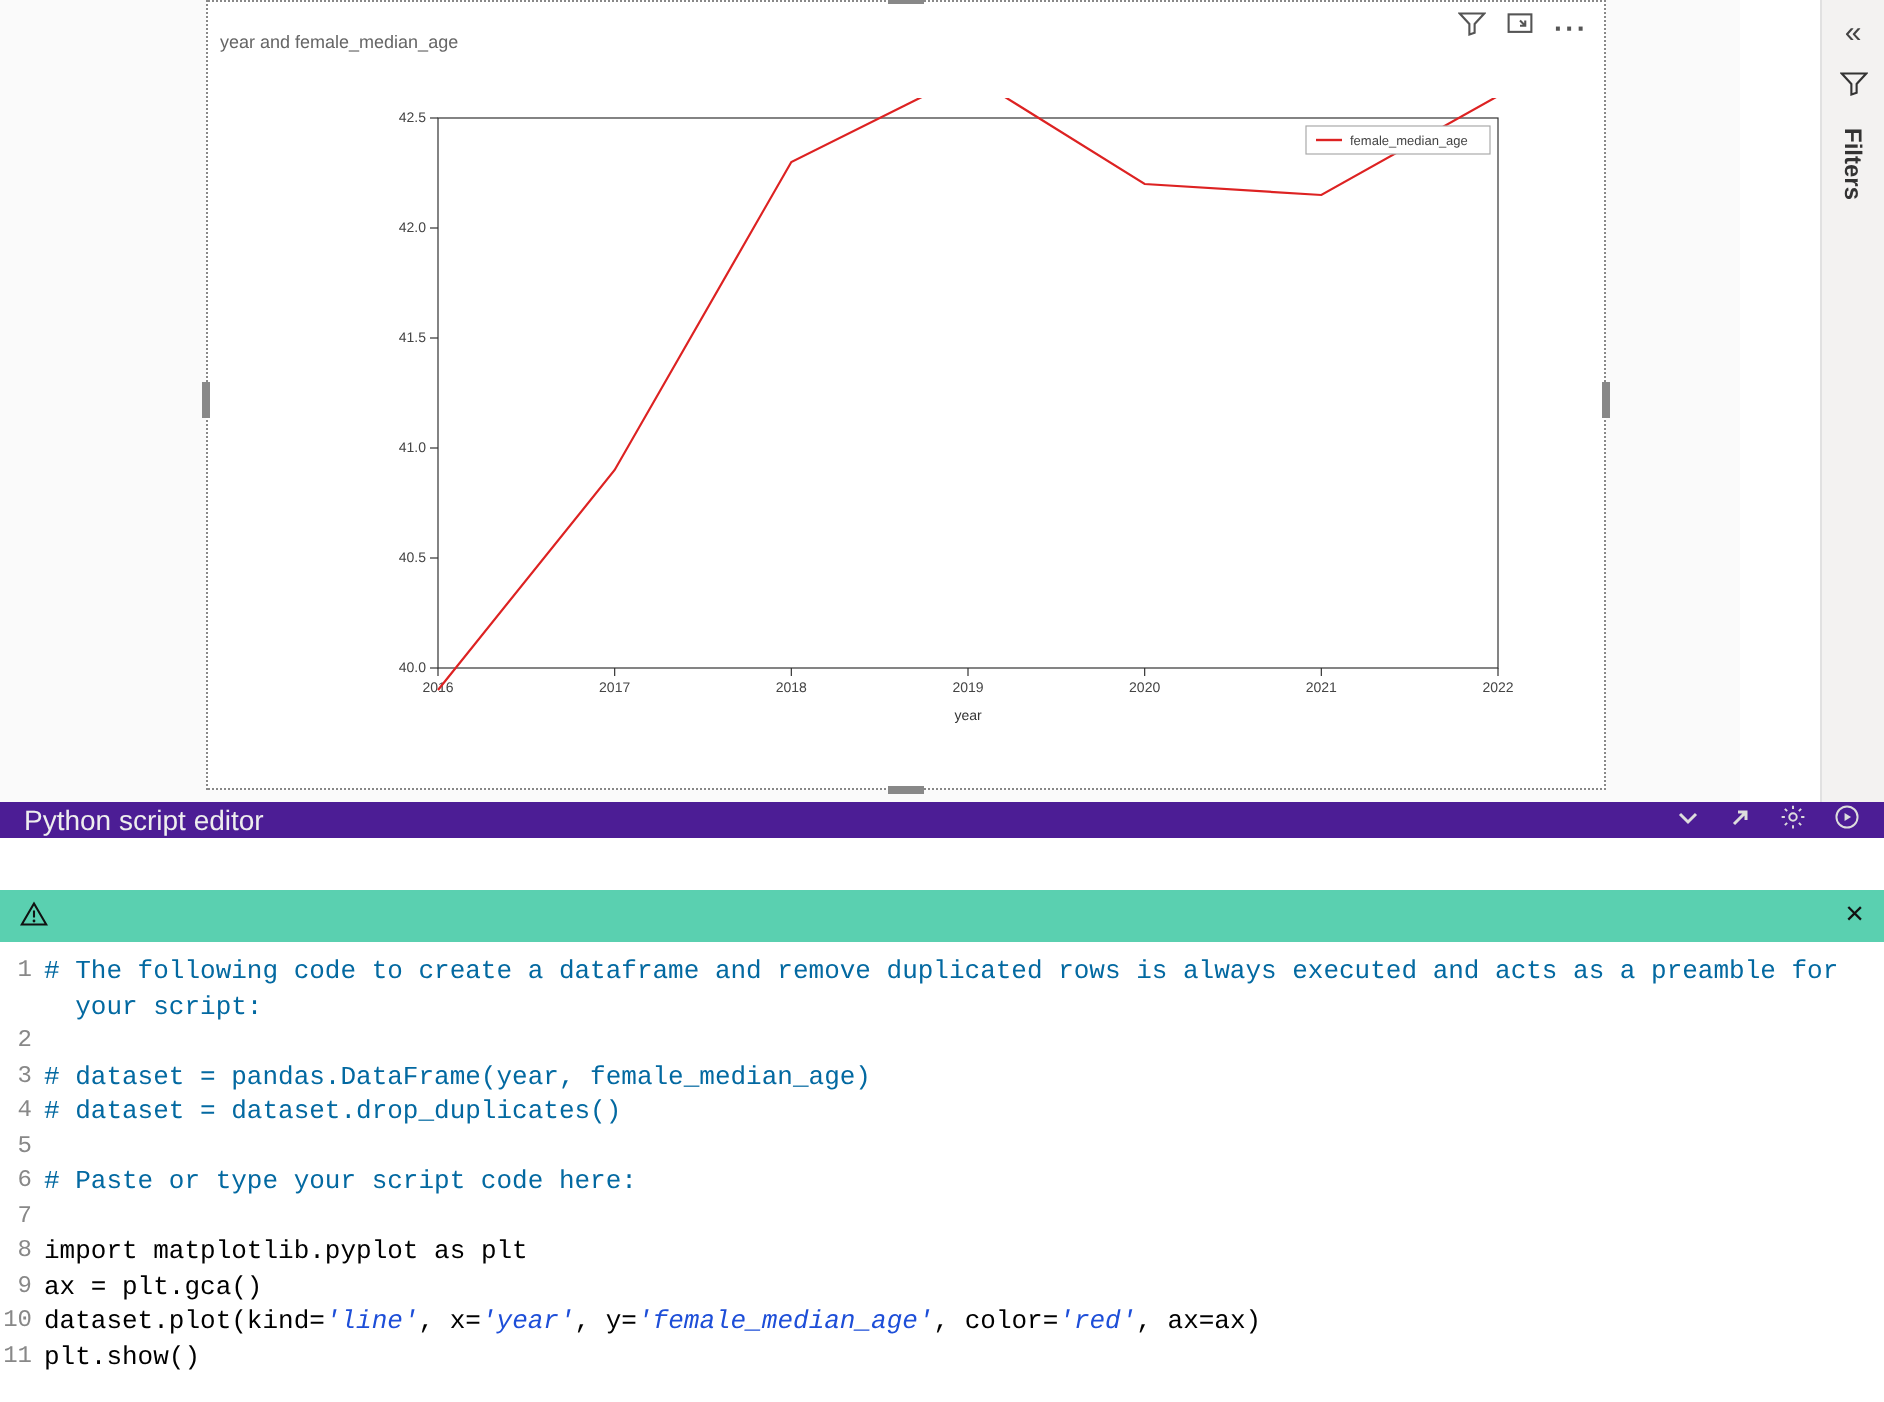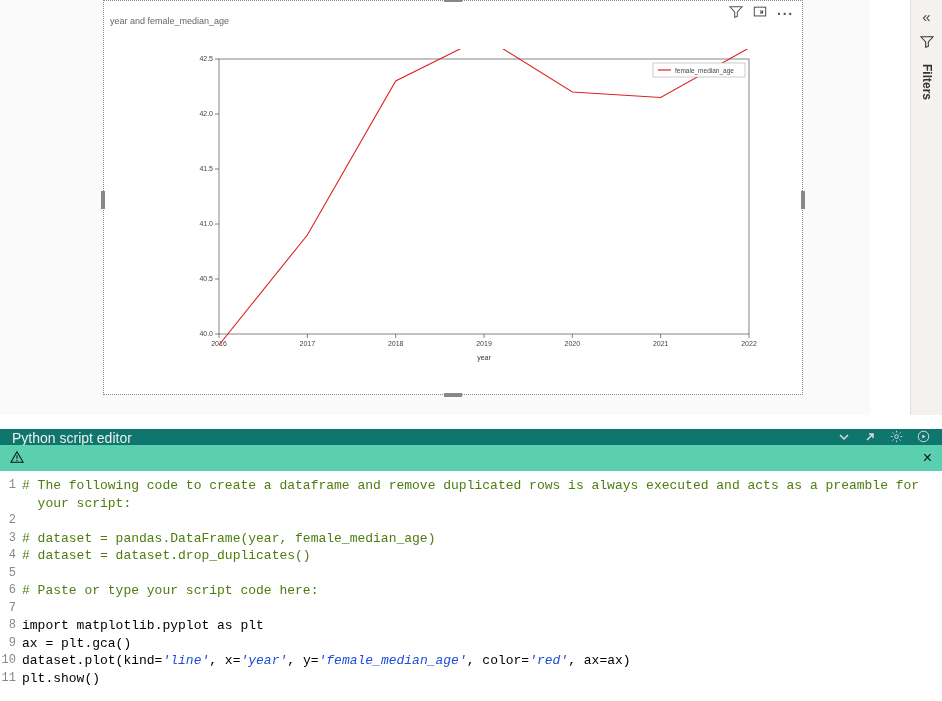--- a/index.html
+++ b/index.html
@@ -17,34 +17,34 @@
   .series-line { stroke: #d22; stroke-width: 1.1; fill: none; }
   .legend-box { stroke: #aaa; stroke-width: 0.6; fill: #fff; }
   .legend-line { stroke: #d22; stroke-width: 1.2; }
   .legend-text { font-size: 6.5px; fill: #444; font-family: Arial; }
   .resize-handle { position: absolute; width: 4px; height: 18px; background: #888; }
   .resize-handle.left { left: -3px; top: 190px; }
   .resize-handle.right { right: -3px; top: 190px; }
   .resize-handle.top { width: 18px; height: 4px; left: 50%; top: -3px; margin-left: -9px; }
   .resize-handle.bottom { width: 18px; height: 4px; left: 50%; bottom: -3px; margin-left: -9px; }
 
-  .editor-bar { position: absolute; left: 0; top: 429px; width: 942px; height: 18px; background: #0f766e; color: #eee; display: flex; align-items: center; padding: 0 12px; font-size: 14px; }
+  .editor-bar { position: absolute; left: 0; top: 401px; width: 942px; height: 18px; background: #4c1d95; color: #eee; display: flex; align-items: center; padding: 0 12px; font-size: 14px; }
   .editor-bar .title { flex: 1; }
   .editor-bar .icons { display: flex; gap: 14px; align-items: center; }
   .editor-bar .icons span { cursor: pointer; font-size: 13px; color: #ddd; }
 
   .warning-bar { position: absolute; left: 0; top: 445px; width: 942px; height: 26px; background: #5ad0b0; color: #111; display: flex; align-items: center; padding: 0 10px; font-size: 13px; }
   .warning-bar .warn-icon { margin-right: 6px; font-size: 13px; }
   .warning-bar .close { margin-left: auto; cursor: pointer; font-size: 16px; font-weight: 300; }
 
   .code-area { position: absolute; left: 0; top: 471px; width: 942px; bottom: 0; background: #fff; font-family: Consolas, "Courier New", monospace; font-size: 13px; line-height: 17.5px; padding: 6px 0 0 0; white-space: pre; overflow: hidden; }
   .code-line { display: flex; }
   .gutter { width: 22px; text-align: right; color: #888; padding-right: 6px; user-select: none; font-size: 12px; }
   .code { flex: 1; }
-  .tok-comment { color: #4d7c0f; }
+  .tok-comment { color: #0369a1; }
   .tok-keyword { color: #000000; }
   .tok-string  { color: #1d4ed8; font-style: italic; }
   .tok-default { color: #000000; }
 
   .side-panel { position: absolute; right: 0; top: 0; width: 32px; height: 415px; background: #f3f2f1; border-left: 1px solid #e1e1e1; display: flex; flex-direction: column; align-items: center; padding-top: 8px; gap: 10px; }
   .side-panel .chev { cursor: pointer; font-size: 15px; color: #444; }
   .side-panel .filt-icon { cursor: pointer; font-size: 12px; color: #444; }
   .side-panel .vlabel { writing-mode: vertical-rl; font-size: 12px; color: #333; font-weight: 600; margin-top: 2px; }
 </style>
 </head>

